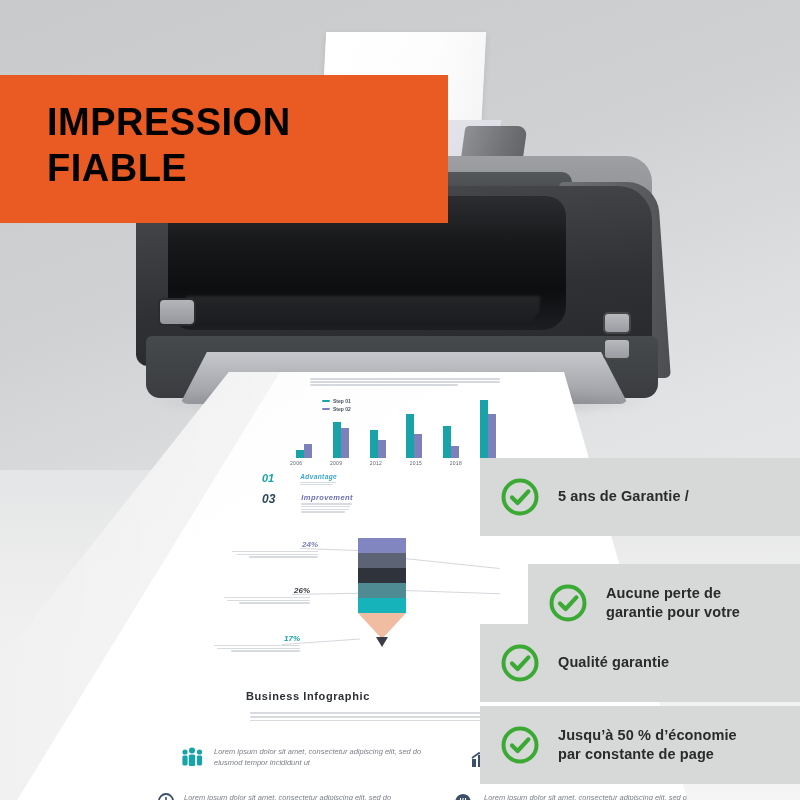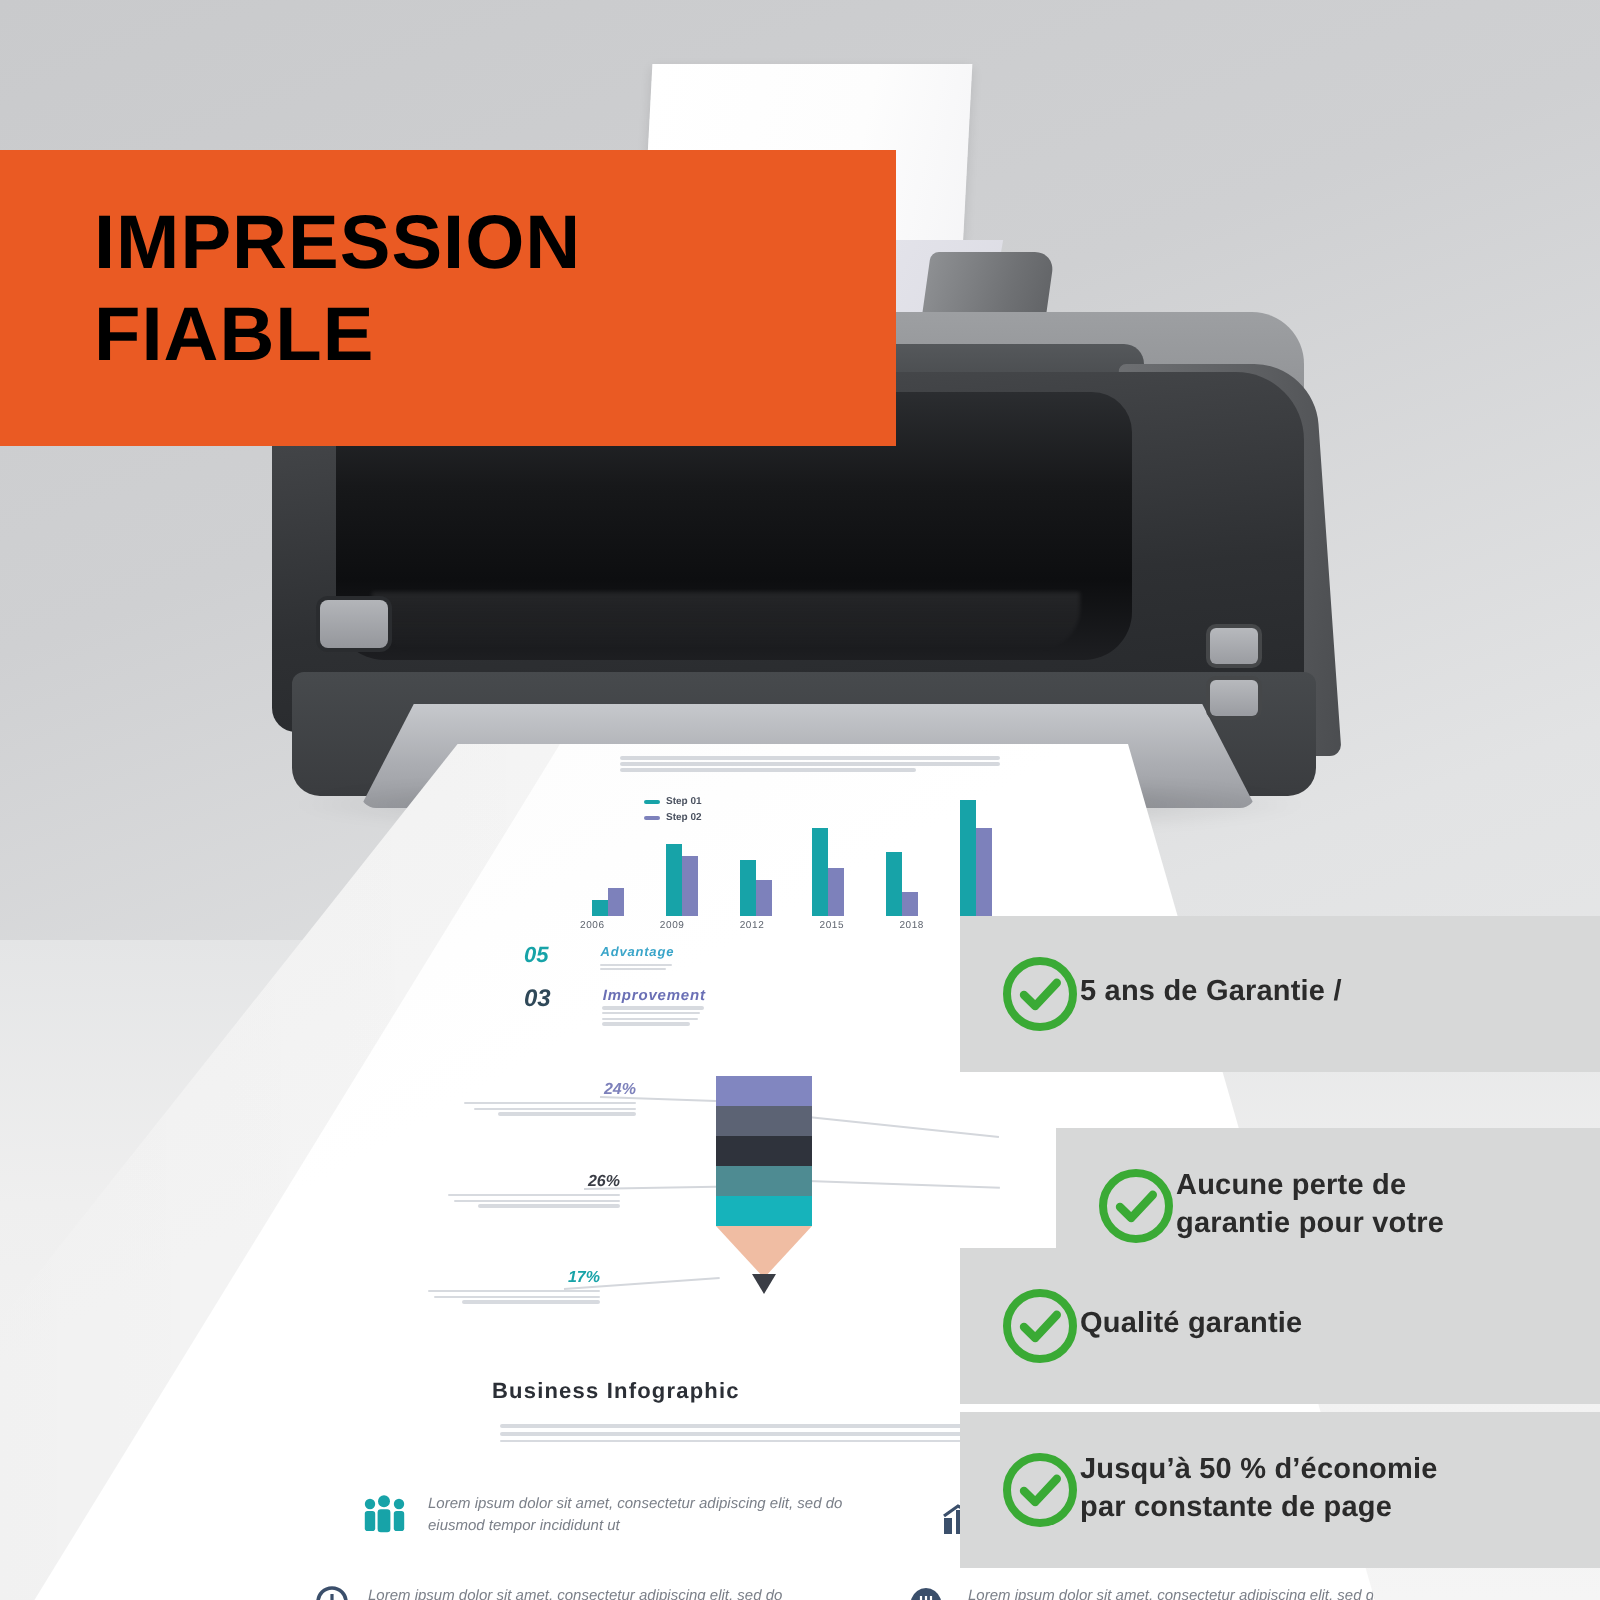--- a/index.html
+++ b/index.html
@@ -229,21 +229,21 @@
   .banner h1 {
     position:absolute; left:47px; top:24px;
     color:#000000; font-size:38px; font-weight:bold; line-height:1.22;
     letter-spacing:.5px;
   }
 
   
   .feat {
     position:absolute; left:480px; width:320px; height:78px;
     background:#d7d8d8;
-    display:flex; align-items:center; padding-left:20px;
+    display:flex; align-items:center; gap:18px; padding-left:20px;
   }
   #f1 { top:458px; }
   #f2 { top:564px;margin-left:48px; }
   #f3 { top:624px; }
   #f4 { top:706px; }
   .feat .check { width:40px; height:40px; flex:0 0 40px; }
   .feat .ftxt {
     font-size:14.5px; font-weight:bold; color:#2b2b2b; line-height:1.34;
     letter-spacing:.1px;
   }
@@ -340,21 +340,21 @@
         <span>2006</span>
         <span>2009</span>
         <span>2012</span>
         <span>2015</span>
         <span>2018</span>
         <span>2023</span>
       </div>
 
     <div class="ig-steps">
       <div class="ig-step">
-        <span class="num" style="color:#17a3a8">05</span>
+        <span class="num" style="color:#17a3a8">01</span>
         <span class="txt">
           <h4 style="color:#3aa5c9">Advantage</h4>
           <i style="width:96%"></i>
             <i style="width:88%"></i>
         </span>
       </div>
       <div class="ig-step">
         <span class="num" style="color:#2f4858;font-size:12px">03</span>
         <span class="txt">
           <h4 style="color:#6a6fb5;font-size:7.5px">Improvement</h4>

